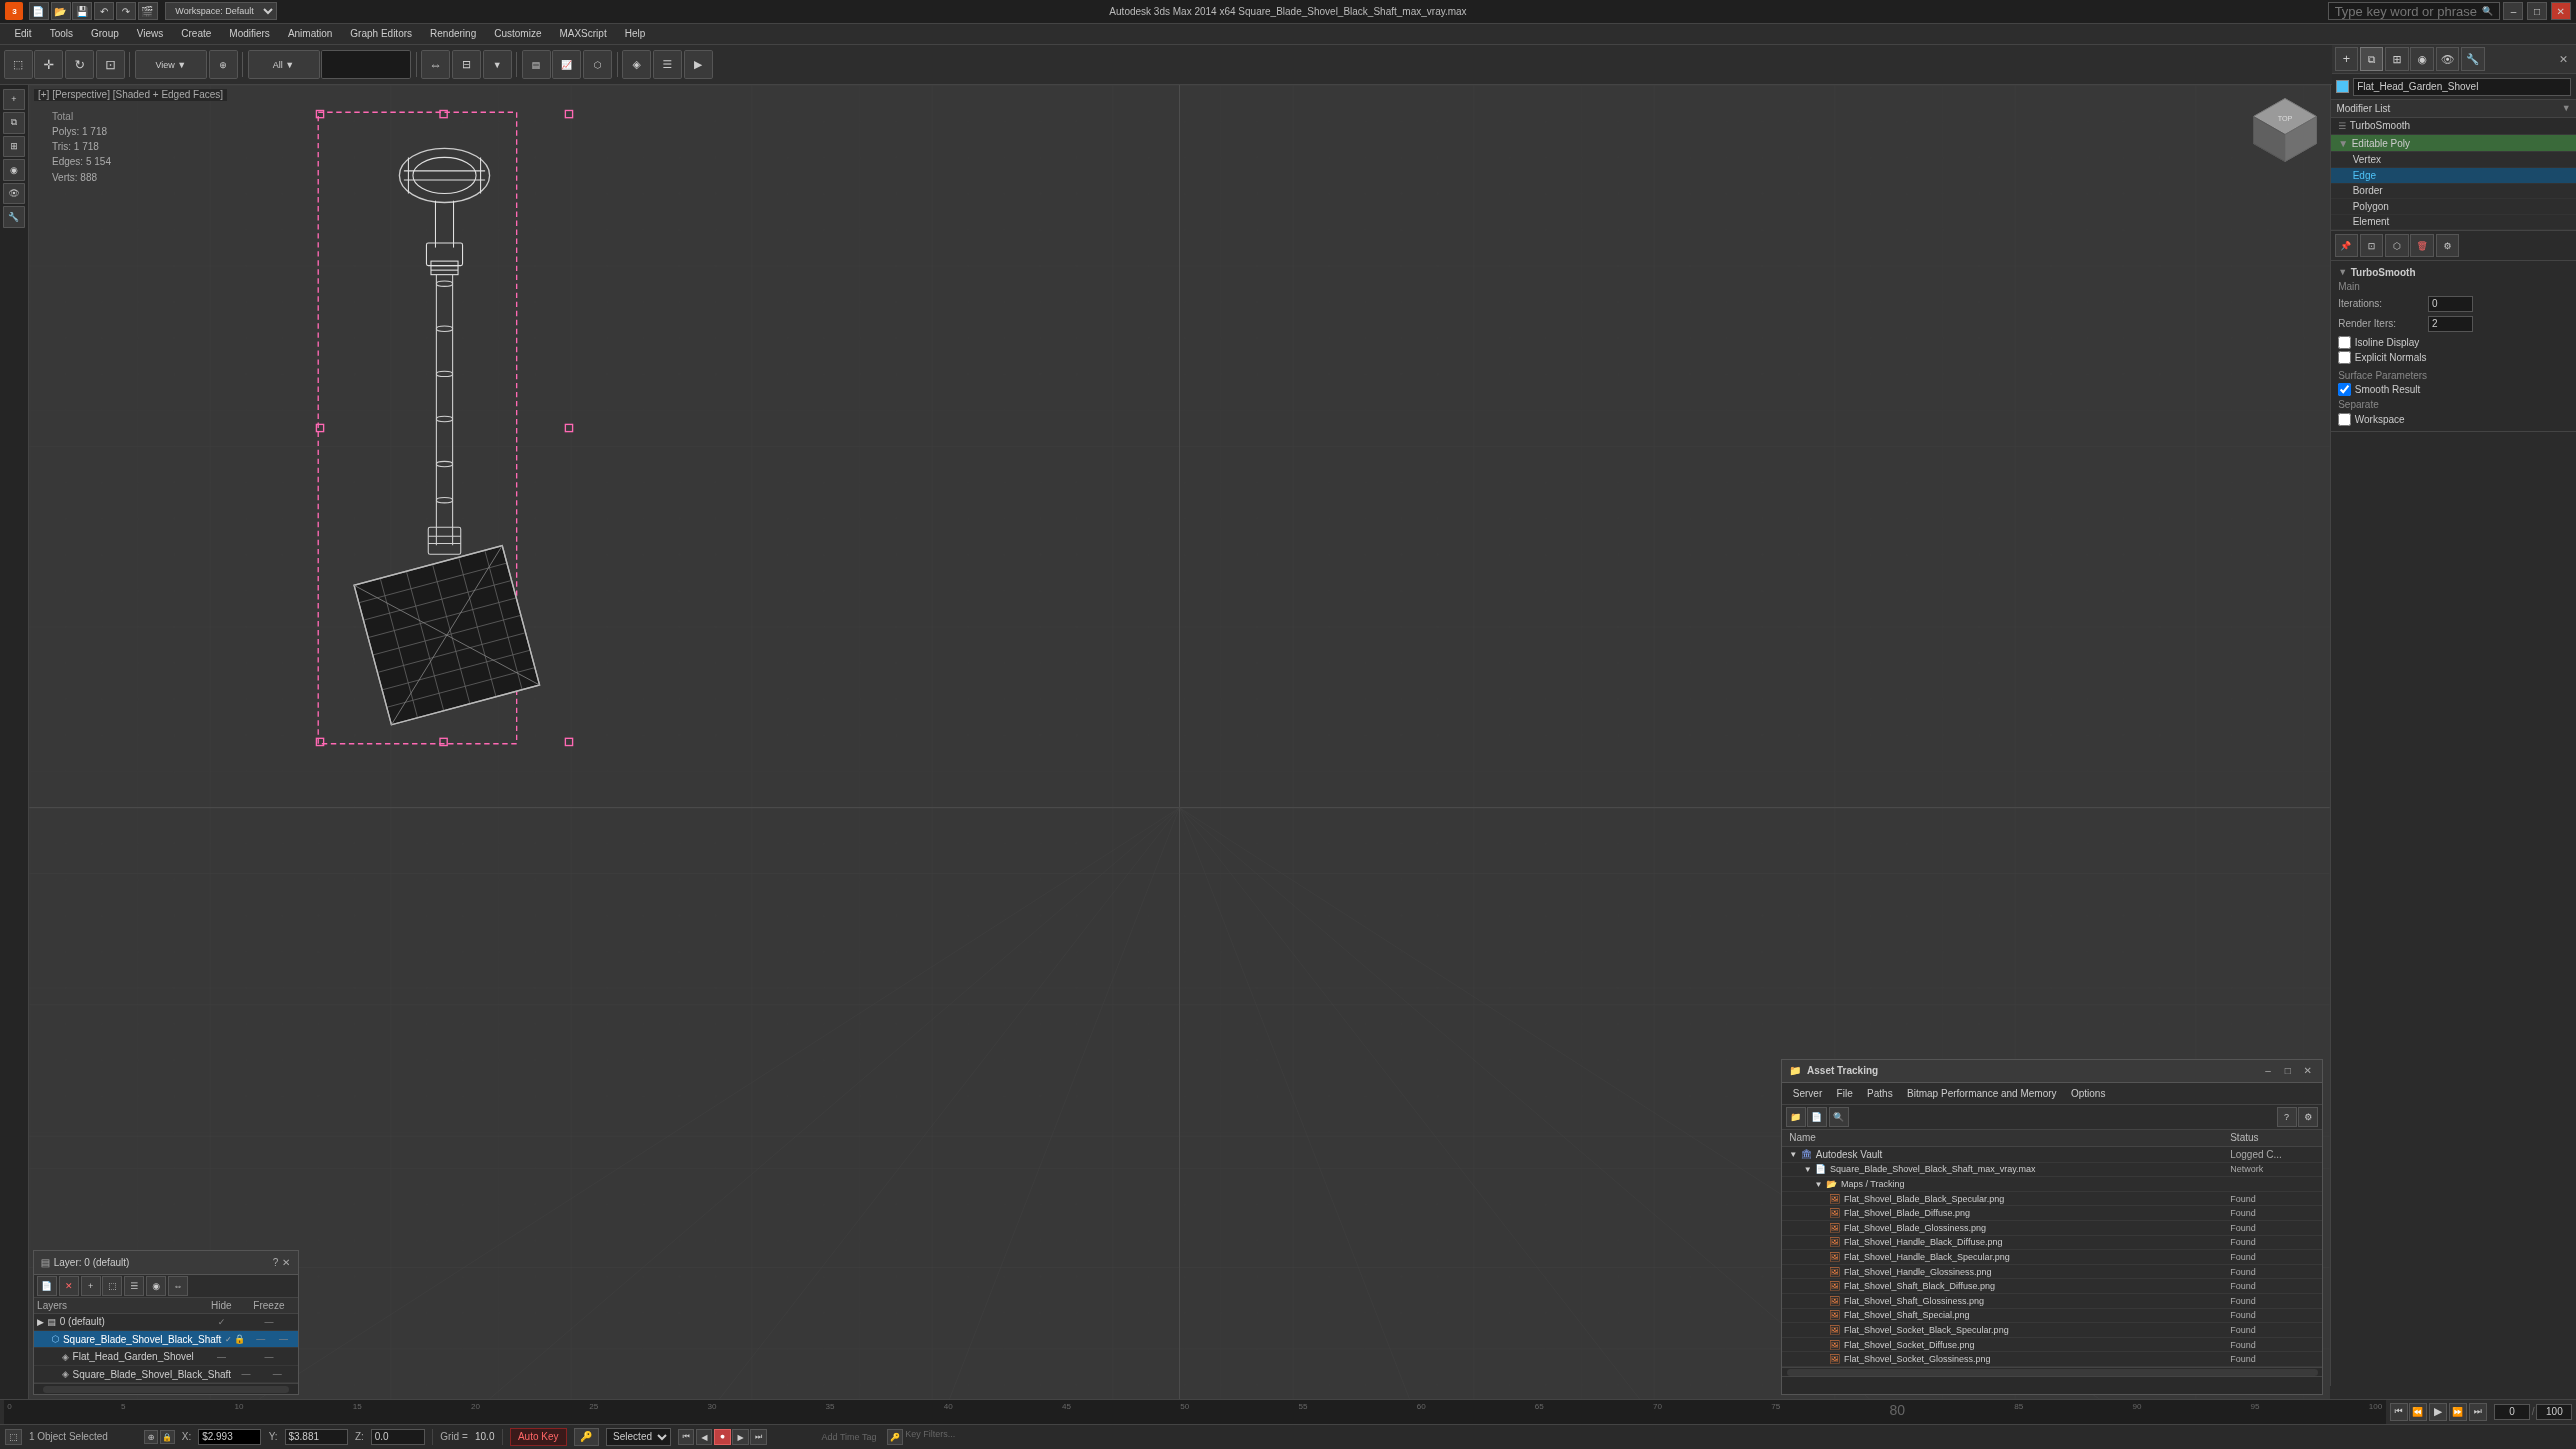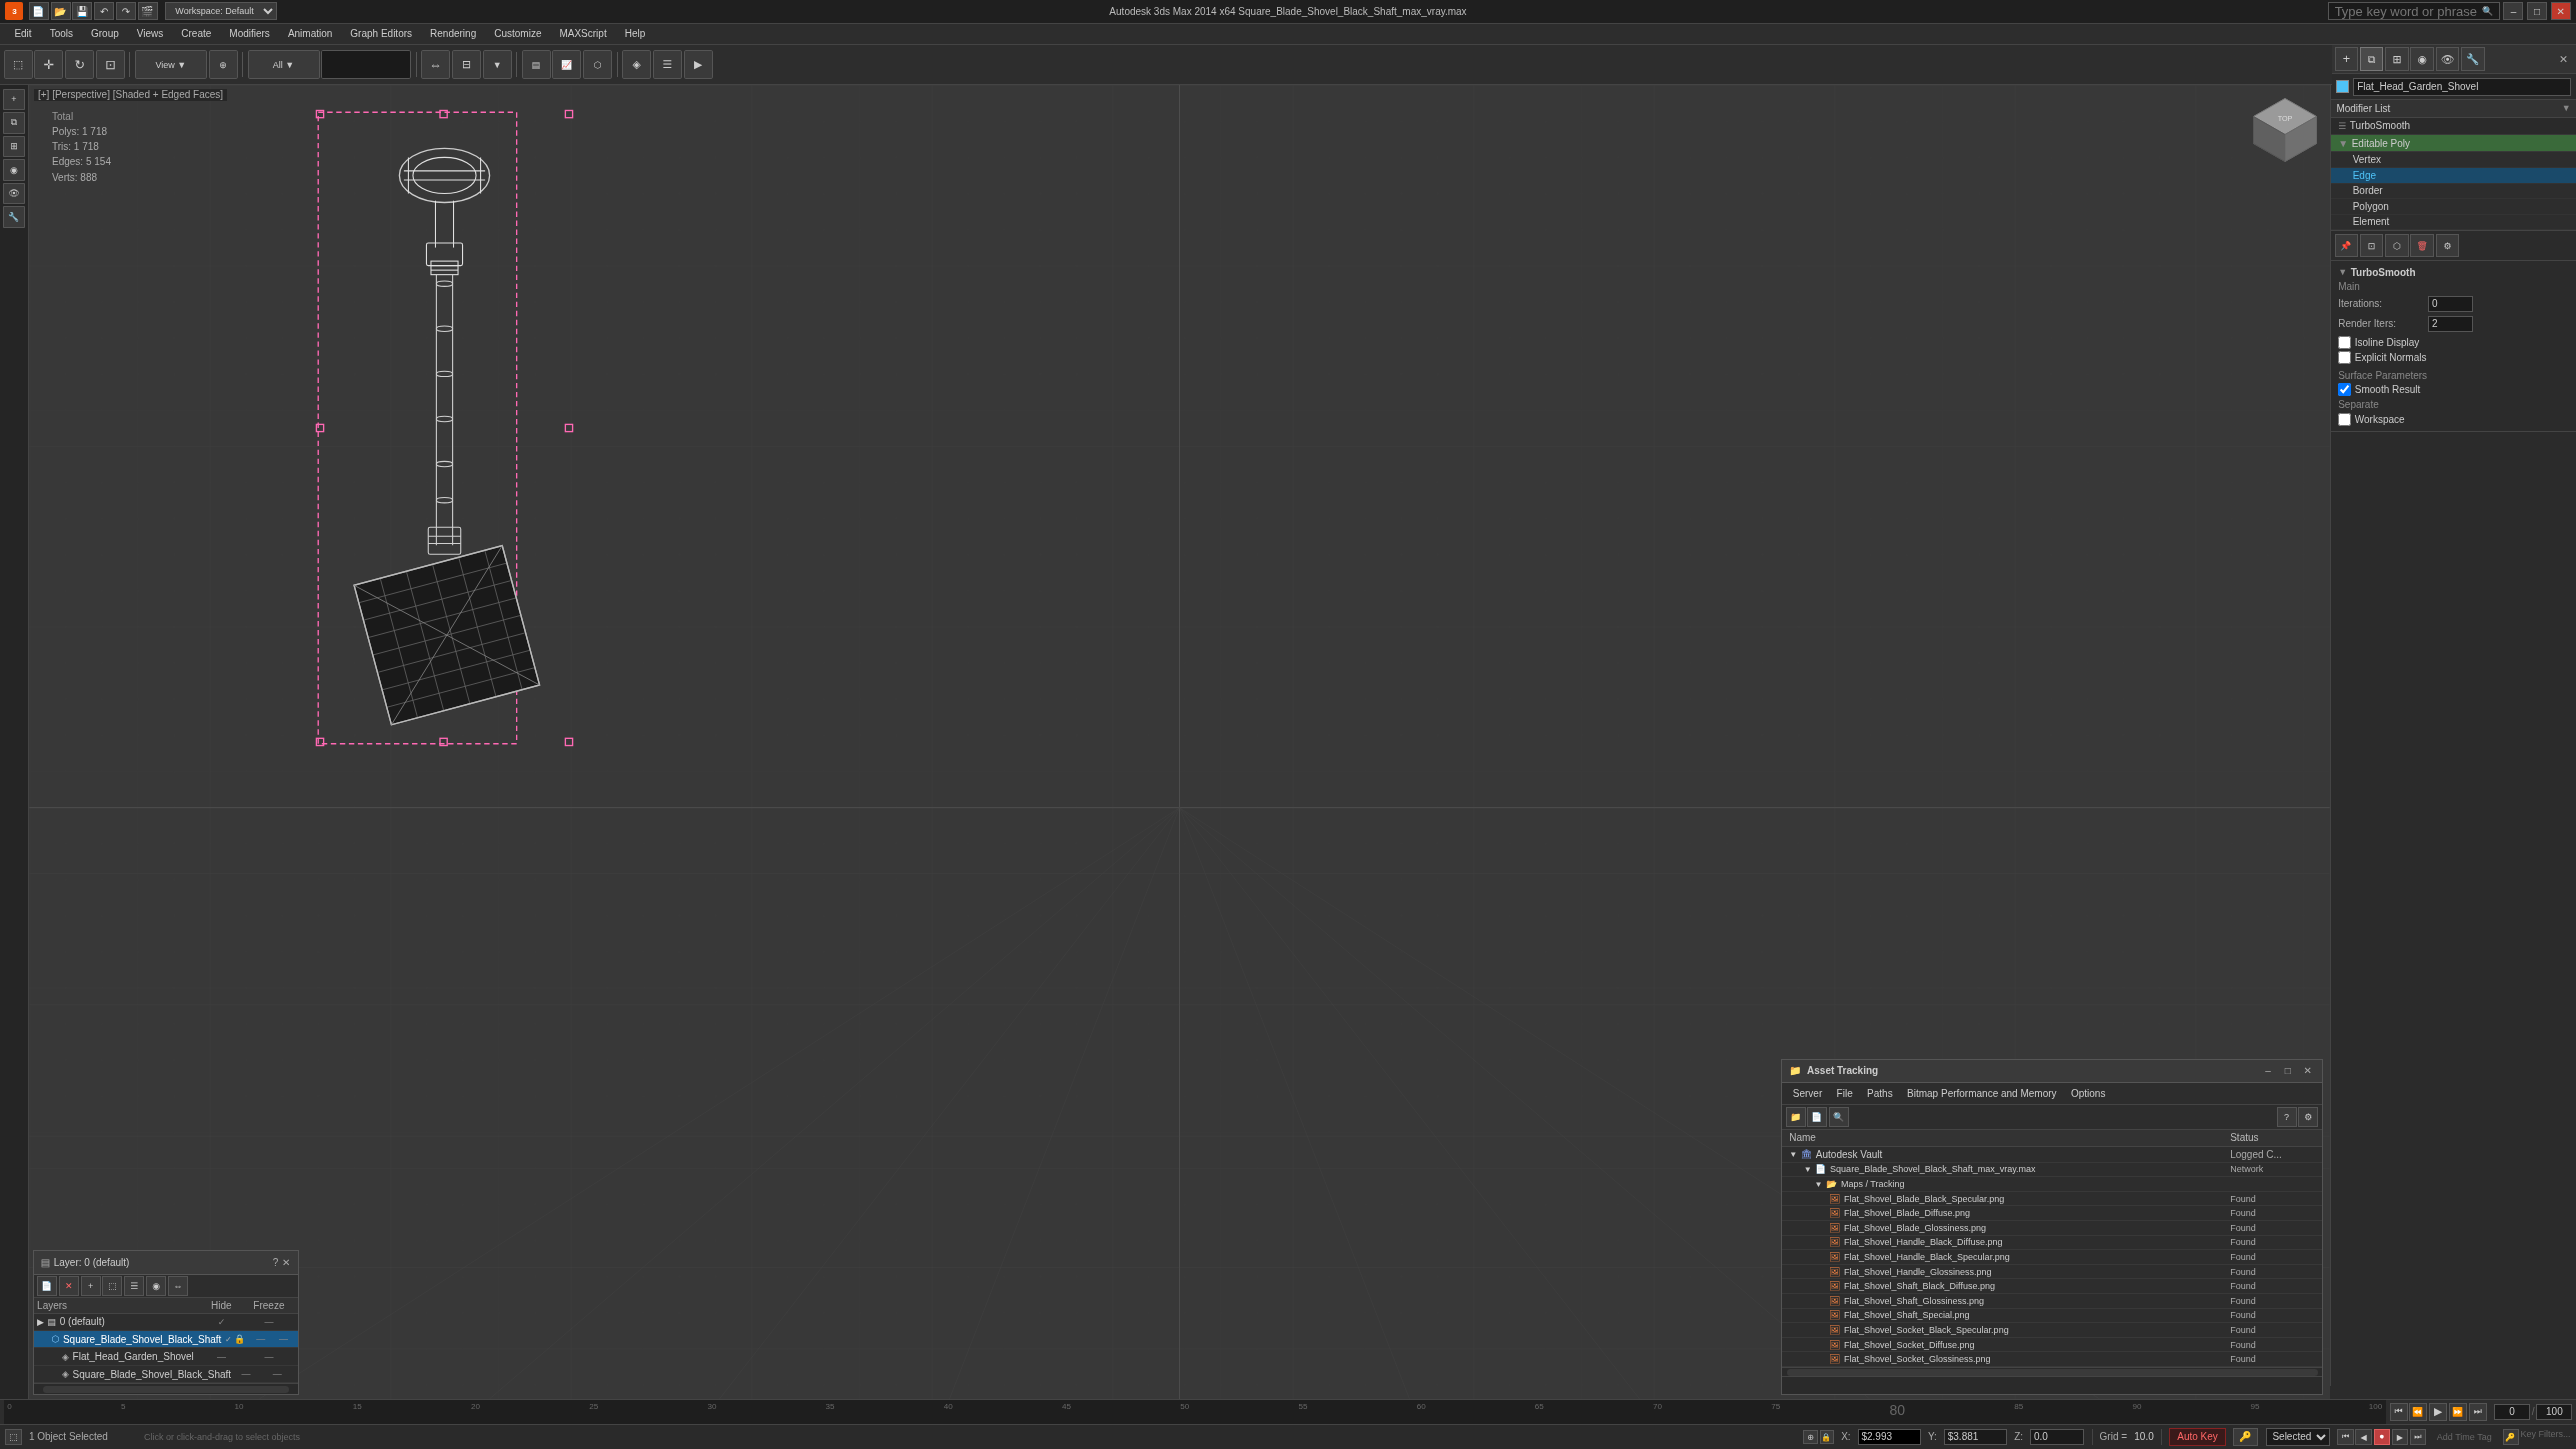--- a/index.html
+++ b/index.html
@@ -604,21 +604,20 @@
       <input type="text" value="100" style="width: 36px; height: 16.3px; background: rgb(26, 26, 26); border: 0.9px solid rgb(85, 85, 85); color: rgb(204, 204, 204); font-size: 10px; text-align: center;">
     </div>
   </div>
 
   <div style="height:24.4px;display:flex;align-items:center;padding:0 5.4px;gap:7.2px;">
 
     <div style="width:16.3px;height:16.3px;background:#3a3a3a;border:0.9px solid #555;display:flex;align-items:center;justify-content:center;font-size:9px;color:#ccc;">⬚</div>
 
     <div style="color:#aaa;font-size:10px;min-width:108px;">1 Object Selected</div>
 
-    <div style="color:#666;font-size:9px;flex:1;">Click or click-and-drag to select objects</div>
 
     <div style="display:flex;align-items:center;gap:1.8px;">
       <div style="width:14.4px;height:14.4px;background:#3a3a3a;border:0.9px solid #555;font-size:8.1px;display:flex;align-items:center;justify-content:center;color:#ccc;">⊕</div>
       <div style="width:14.4px;height:14.4px;background:#3a3a3a;border:0.9px solid #555;font-size:8.1px;display:flex;align-items:center;justify-content:center;color:#ccc;">🔒</div>
     </div>
     <span style="color:#aaa;font-size:10px;">X:</span>
     <input type="text" value="$2.993" style="width: 63px; height: 16.3px; background: #000000; border: 0.9px solid rgb(85, 85, 85); color: rgb(204, 204, 204); font-size: 10px; padding: 0px 2.7px;">
     <span style="color:#aaa;font-size:10px;">Y:</span>
     <input type="text" value="$3.881" style="width: 63px; height: 16.3px; background: rgb(26, 26, 26); border: 0.9px solid rgb(85, 85, 85); color: rgb(204, 204, 204); font-size: 10px; padding: 0px 2.7px;">
     <span style="color:#aaa;font-size:10px;">Z:</span>
@@ -640,21 +639,21 @@
 
     <div style="display:flex;gap:1.8px;">
       <div style="width:16.3px;height:16.3px;background:#3a3a3a;border:0.9px solid #555;color:#ccc;font-size:8.1px;display:flex;align-items:center;justify-content:center;cursor:pointer;">⏮</div>
       <div style="width:16.3px;height:16.3px;background:#3a3a3a;border:0.9px solid #555;color:#ccc;font-size:8.1px;display:flex;align-items:center;justify-content:center;cursor:pointer;">◀</div>
       <div style="width:16.3px;height:16.3px;background:#c04040;border:0.9px solid #e06060;color:#fff;font-size:8.1px;display:flex;align-items:center;justify-content:center;cursor:pointer;">⏺</div>
       <div style="width:16.3px;height:16.3px;background:#3a3a3a;border:0.9px solid #555;color:#ccc;font-size:8.1px;display:flex;align-items:center;justify-content:center;cursor:pointer;">▶</div>
       <div style="width:16.3px;height:16.3px;background:#3a3a3a;border:0.9px solid #555;color:#ccc;font-size:8.1px;display:flex;align-items:center;justify-content:center;cursor:pointer;">⏭</div>
     </div>
 
     <div style="display:flex;align-items:center;gap:1.8px;margin-left:3.6px;">
-      <span style="font-size:9px;color:#666;">Add Time Tag</span>
+      <span style="font-size:9px;color:#666;margin-left:44px;">Add Time Tag</span>
     </div>
 
     <div style="display:flex;gap:1.8px;margin-left:3.6px;">
       <div style="width:16.3px;height:16.3px;background:#3a3a3a;border:0.9px solid #555;color:#ccc;font-size:8.1px;display:flex;align-items:center;justify-content:center;cursor:pointer;">🔑</div>
       <span style="font-size:9px;color:#666;">Key Filters...</span>
     </div>
   </div>
 </div>
 
 

